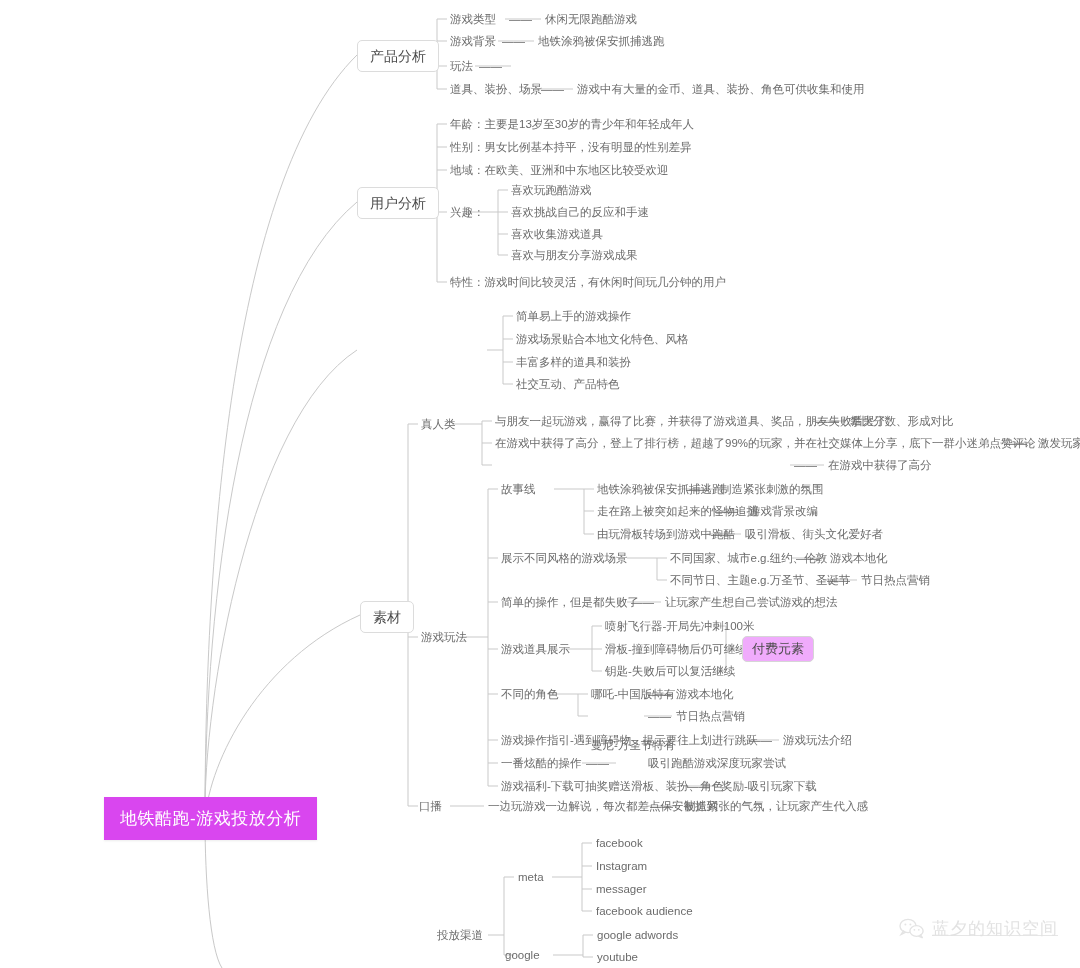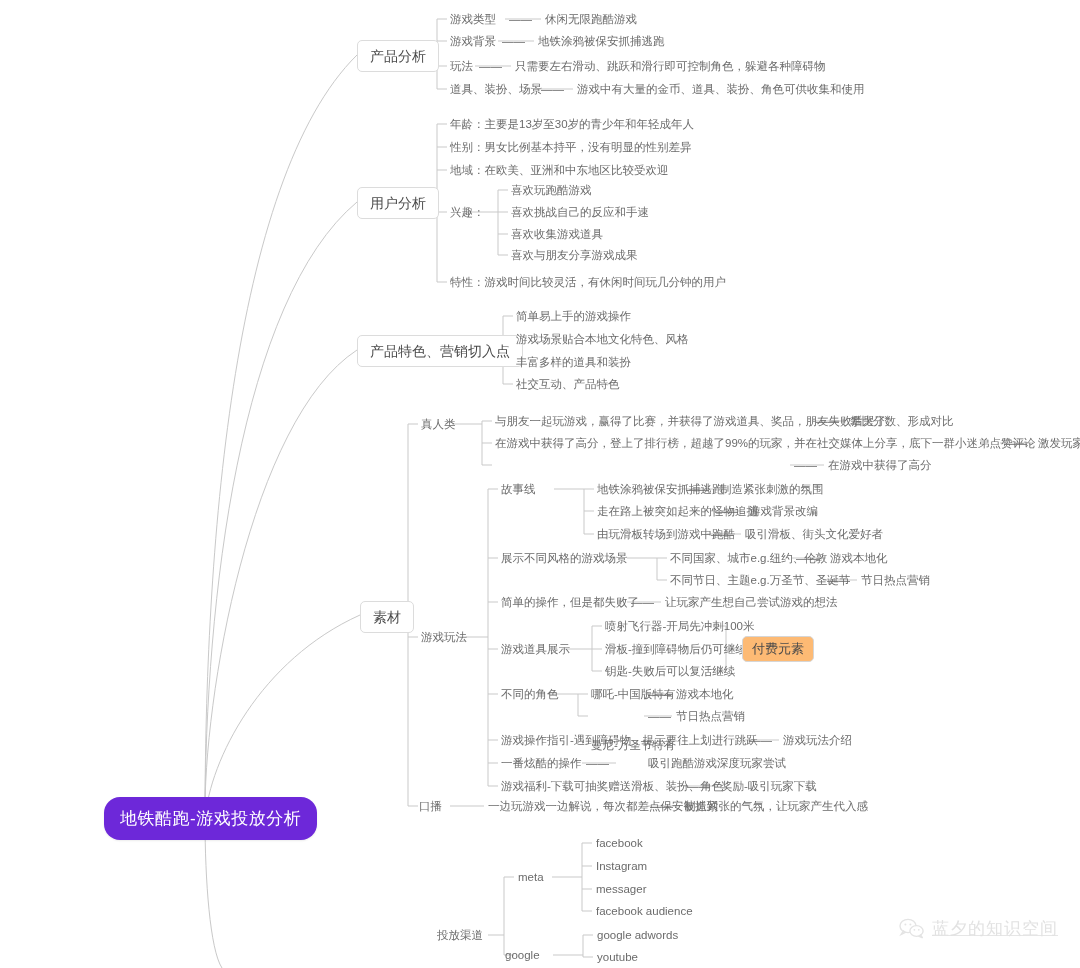--- a/index.html
+++ b/index.html
@@ -9,35 +9,35 @@
     font-family:"Liberation Sans","DejaVu Sans",sans-serif;
     overflow:hidden;position:relative;
   }
   #stage{position:absolute;left:0;top:0;width:1080px;height:968px;}
   svg#wires{position:absolute;left:0;top:0;width:1080px;height:968px;pointer-events:none;}
 
   
   .node{position:absolute;white-space:nowrap;color:#5c5c5c;font-size:12px;line-height:14px;}
 
   .root{
-    background:#6d28d9;color:#ffffff;
-    border-radius:16px;
+    background:#d946ef;color:#ffffff;
+    border-radius:0;
     font-size:17px;line-height:17px;
     padding:13px 16px;
     letter-spacing:.5px;
     box-shadow:0 1px 2px rgba(0,0,0,.08);
   }
   .boxed{
     border:1px solid #dcdcdc;border-radius:5px;background:#fff;
     padding:7px 12px;font-size:14px;line-height:16px;color:#4a4a4a;
   }
   .leaf{font-size:11.5px;color:#6b6b6b;}
   .mid{font-size:11.5px;color:#6b6b6b;}
   .paid{
-    border:1px solid #d6d6d6;border-radius:5px;background:#fdba74;
+    border:1px solid #d6d6d6;border-radius:5px;background:#f0abfc;
     font-size:13px;color:#4a4a4a;padding:5px 9px;
   }
 
   
   #watermark{
     position:absolute;right:22px;bottom:28px;
     display:flex;align-items:center;gap:7px;
     color:#e2e2e2;font-size:17px;letter-spacing:1px;
     user-select:none;
   }
@@ -181,39 +181,37 @@
   <div class="node leaf" style="left:450px;top:12px;">游戏类型</div>
   <div class="node leaf" style="left:509px;top:12px;">——</div>
   <div class="node leaf" style="left:545px;top:12px;">休闲无限跑酷游戏</div>
 
   <div class="node leaf" style="left:450px;top:34px;">游戏背景</div>
   <div class="node leaf" style="left:502px;top:34px;">——</div>
   <div class="node leaf" style="left:538px;top:34px;">地铁涂鸦被保安抓捕逃跑</div>
 
   <div class="node leaf" style="left:450px;top:59px;">玩法</div>
   <div class="node leaf" style="left:479px;top:59px;">——</div>
-  <div class="node leaf" style="left:515px;top:59px;">只需要左右滑动、跳跃和滑行即可控制角色，躲避各种障碍物</div>
 
   <div class="node leaf" style="left:450px;top:82px;">道具、装扮、场景</div>
   <div class="node leaf" style="left:541px;top:82px;">——</div>
   <div class="node leaf" style="left:577px;top:82px;">游戏中有大量的金币、道具、装扮、角色可供收集和使用</div>
 
   <div class="node boxed" style="left:357px;top:187px;">用户分析</div>
 
   <div class="node leaf" style="left:450px;top:117px;">年龄：主要是13岁至30岁的青少年和年轻成年人</div>
   <div class="node leaf" style="left:450px;top:140px;">性别：男女比例基本持平，没有明显的性别差异</div>
   <div class="node leaf" style="left:450px;top:163px;">地域：在欧美、亚洲和中东地区比较受欢迎</div>
   <div class="node leaf" style="left:450px;top:205px;">兴趣：</div>
   <div class="node leaf" style="left:511px;top:183px;">喜欢玩跑酷游戏</div>
   <div class="node leaf" style="left:511px;top:205px;">喜欢挑战自己的反应和手速</div>
   <div class="node leaf" style="left:511px;top:227px;">喜欢收集游戏道具</div>
   <div class="node leaf" style="left:511px;top:248px;">喜欢与朋友分享游戏成果</div>
   <div class="node leaf" style="left:450px;top:275px;">特性：游戏时间比较灵活，有休闲时间玩几分钟的用户</div>
 
-  <div class="node boxed" style="left:357px;top:335px;">产品特色、营销切入点</div>
 
   <div class="node leaf" style="left:516px;top:309px;">简单易上手的游戏操作</div>
   <div class="node leaf" style="left:516px;top:332px;">游戏场景贴合本地文化特色、风格</div>
   <div class="node leaf" style="left:516px;top:355px;">丰富多样的道具和装扮</div>
   <div class="node leaf" style="left:516px;top:377px;">社交互动、产品特色</div>
 
   <div class="node boxed" style="left:360px;top:601px;">素材</div>
 
   <div class="node mid" style="left:421px;top:417px;">真人类</div>
   <div class="node leaf" style="left:495px;top:414px;">与朋友一起玩游戏，赢得了比赛，并获得了游戏道具、奖品，朋友失败后哭了</div>

